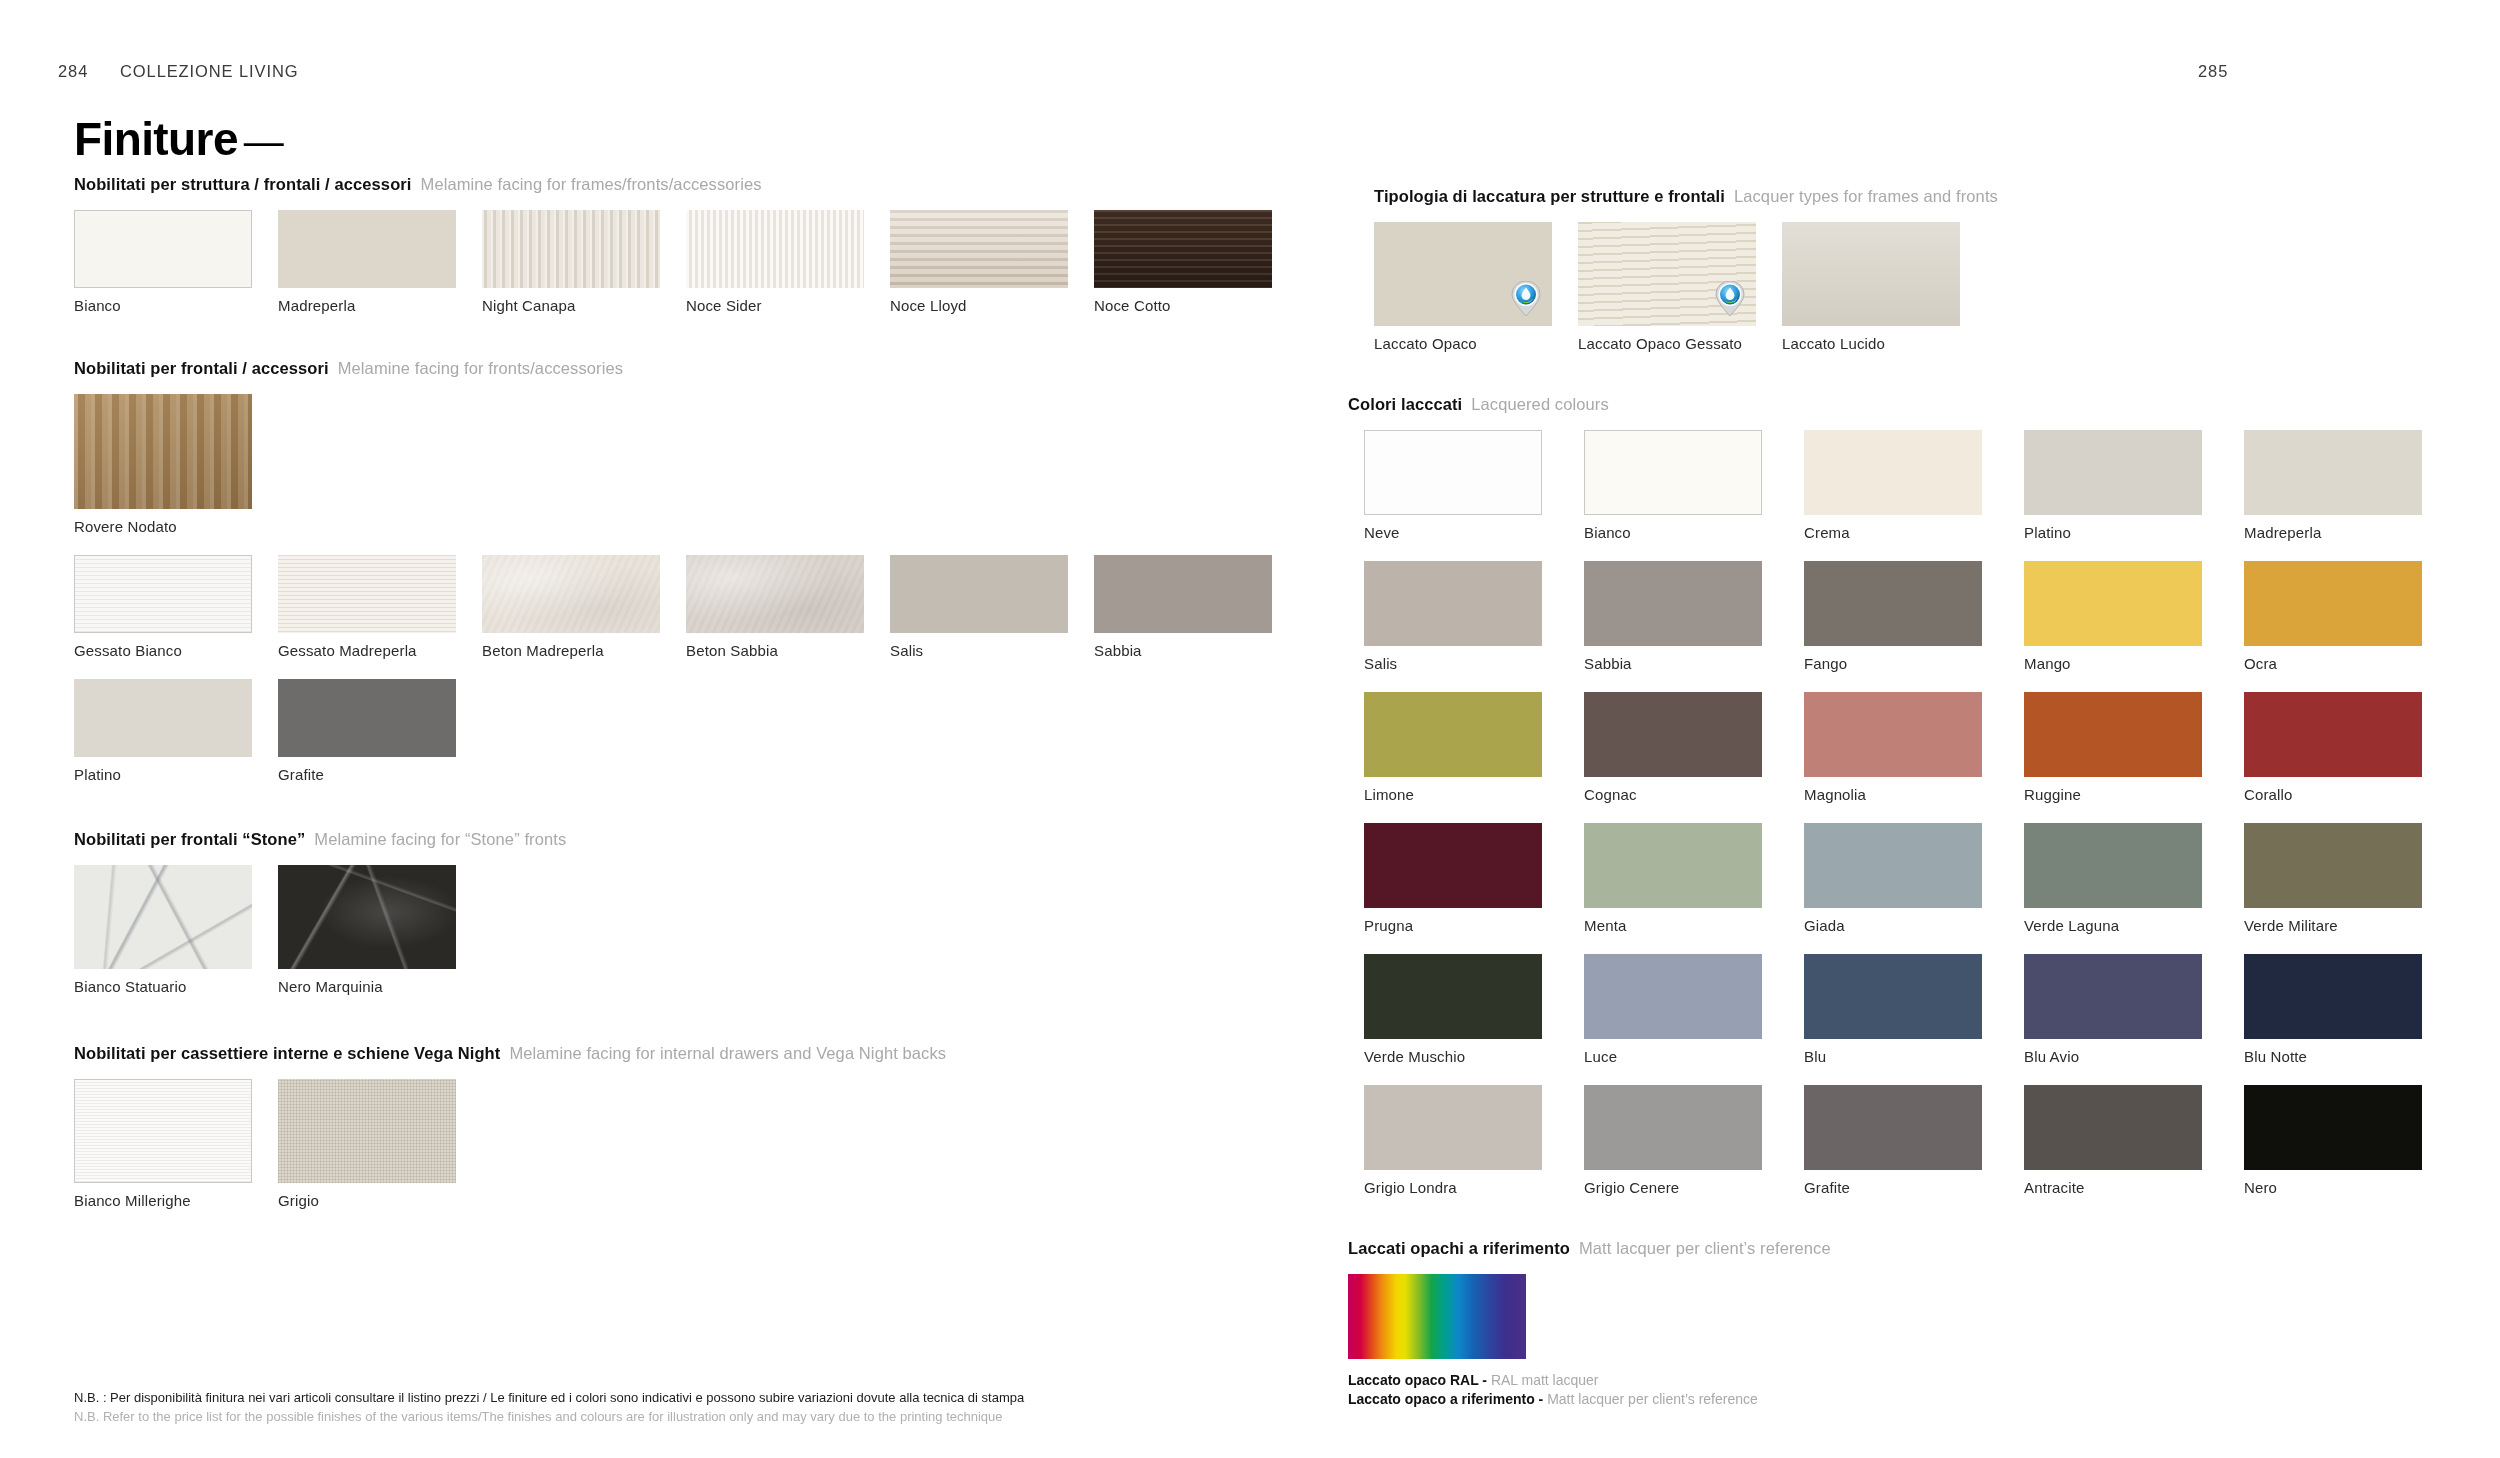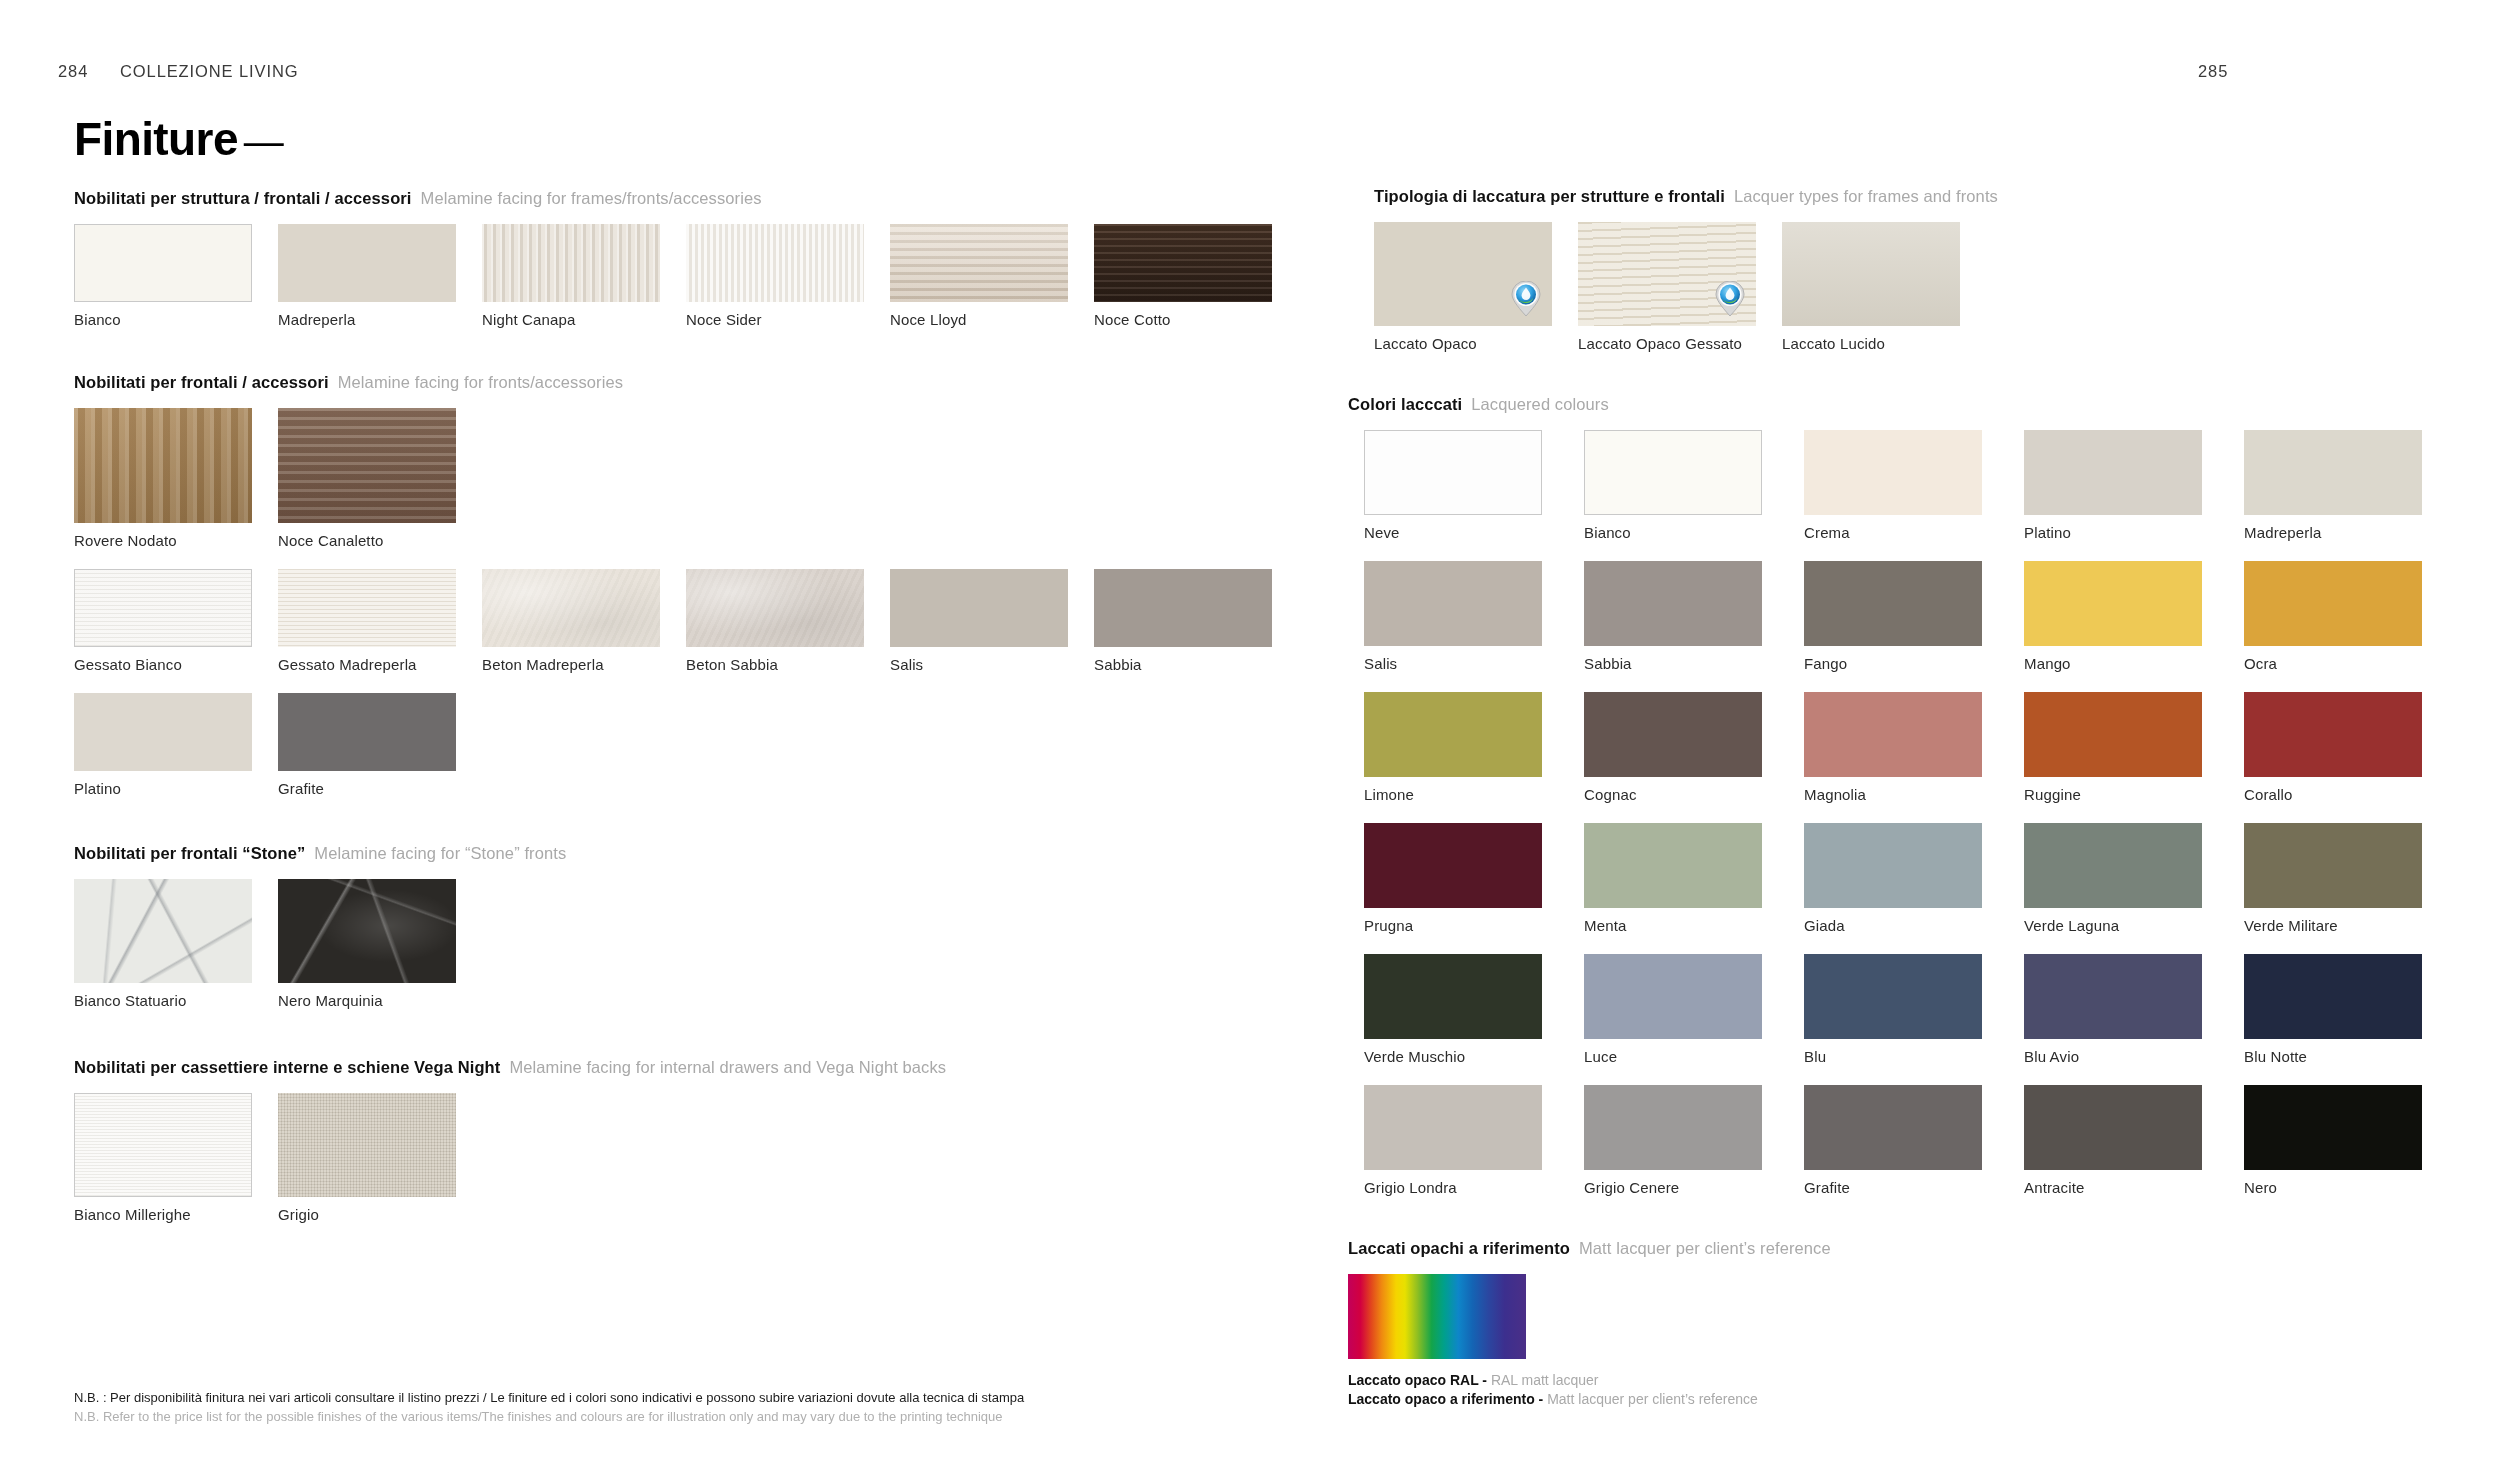--- a/index.html
+++ b/index.html
@@ -21,21 +21,21 @@
 
   
   .title{
     position:absolute;left:74px;top:112px;
     font-size:46px;font-weight:700;letter-spacing:-0.6px;color:#000;
     font-family:"Liberation Sans", sans-serif;
   }
   .title .dash{font-weight:400;font-size:40px;padding-left:6px;}
 
   
-  .col-left{position:absolute;left:74px;top:188px;width:1110px;}
+  .col-left{position:absolute;left:74px;top:174px;width:1110px;}
   .col-right{position:absolute;left:1348px;top:186px;width:1110px;}
 
   
   .sec{margin-bottom:0;}
   .sec-head{font-size:16.5px;line-height:20px;margin-bottom:16px;white-space:nowrap;}
   .sec-head .it{font-weight:700;color:#111;letter-spacing:.1px;}
   .sec-head .en{font-weight:400;color:#a9a9a9;padding-left:9px;letter-spacing:.1px;}
 
   
   .row{display:flex;gap:26px;margin-bottom:0;}
@@ -118,24 +118,20 @@
             <div class="sw-label">Noce Cotto</div>
           </div>
         </div>
       </div>
       <div class="sec" style="margin-bottom: 26px;">
         <div class="sec-head"><span class="it">Nobilitati per frontali / accessori</span><span class="en">Melamine facing for fronts/accessories</span></div>
         <div class="row">
           <div class="cell">
             <div class="sw tall" style="background: repeating-linear-gradient(90deg, rgba(255, 255, 255, 0.18) 0px, rgba(255, 255, 255, 0.18) 4px, rgba(90, 60, 30, 0.14) 4px, rgba(90, 60, 30, 0.14) 11px, rgba(255, 255, 255, 0.1) 11px, rgba(255, 255, 255, 0.1) 17px), linear-gradient(160deg, rgb(181, 147, 102), rgb(143, 111, 69)), rgb(165, 130, 85);"></div>
             <div class="sw-label">Rovere Nodato</div>
-          </div>
-          <div class="cell">
-            <div class="sw tall" style="background: repeating-linear-gradient(rgba(255, 255, 255, 0.13) 0px, rgba(255, 255, 255, 0.13) 3px, rgba(60, 35, 25, 0.17) 3px, rgba(60, 35, 25, 0.17) 9px), linear-gradient(rgb(139, 112, 93), rgb(110, 84, 68)), rgb(125, 99, 80);"></div>
-            <div class="sw-label">Noce Canaletto</div>
           </div>
         </div>
         <div class="row">
           <div class="cell">
             <div class="sw bordered" style="background: repeating-linear-gradient(rgba(0, 0, 0, 0.035) 0px, rgba(0, 0, 0, 0.035) 1px, rgba(255, 255, 255, 0.5) 1px, rgba(255, 255, 255, 0.5) 4px), rgb(242, 240, 236);"></div>
             <div class="sw-label">Gessato Bianco</div>
           </div>
           <div class="cell">
             <div class="sw" style="background: repeating-linear-gradient(rgba(0, 0, 0, 0.035) 0px, rgba(0, 0, 0, 0.035) 1px, rgba(255, 255, 255, 0.5) 1px, rgba(255, 255, 255, 0.5) 4px), rgb(235, 229, 218);"></div>
             <div class="sw-label">Gessato Madreperla</div>

